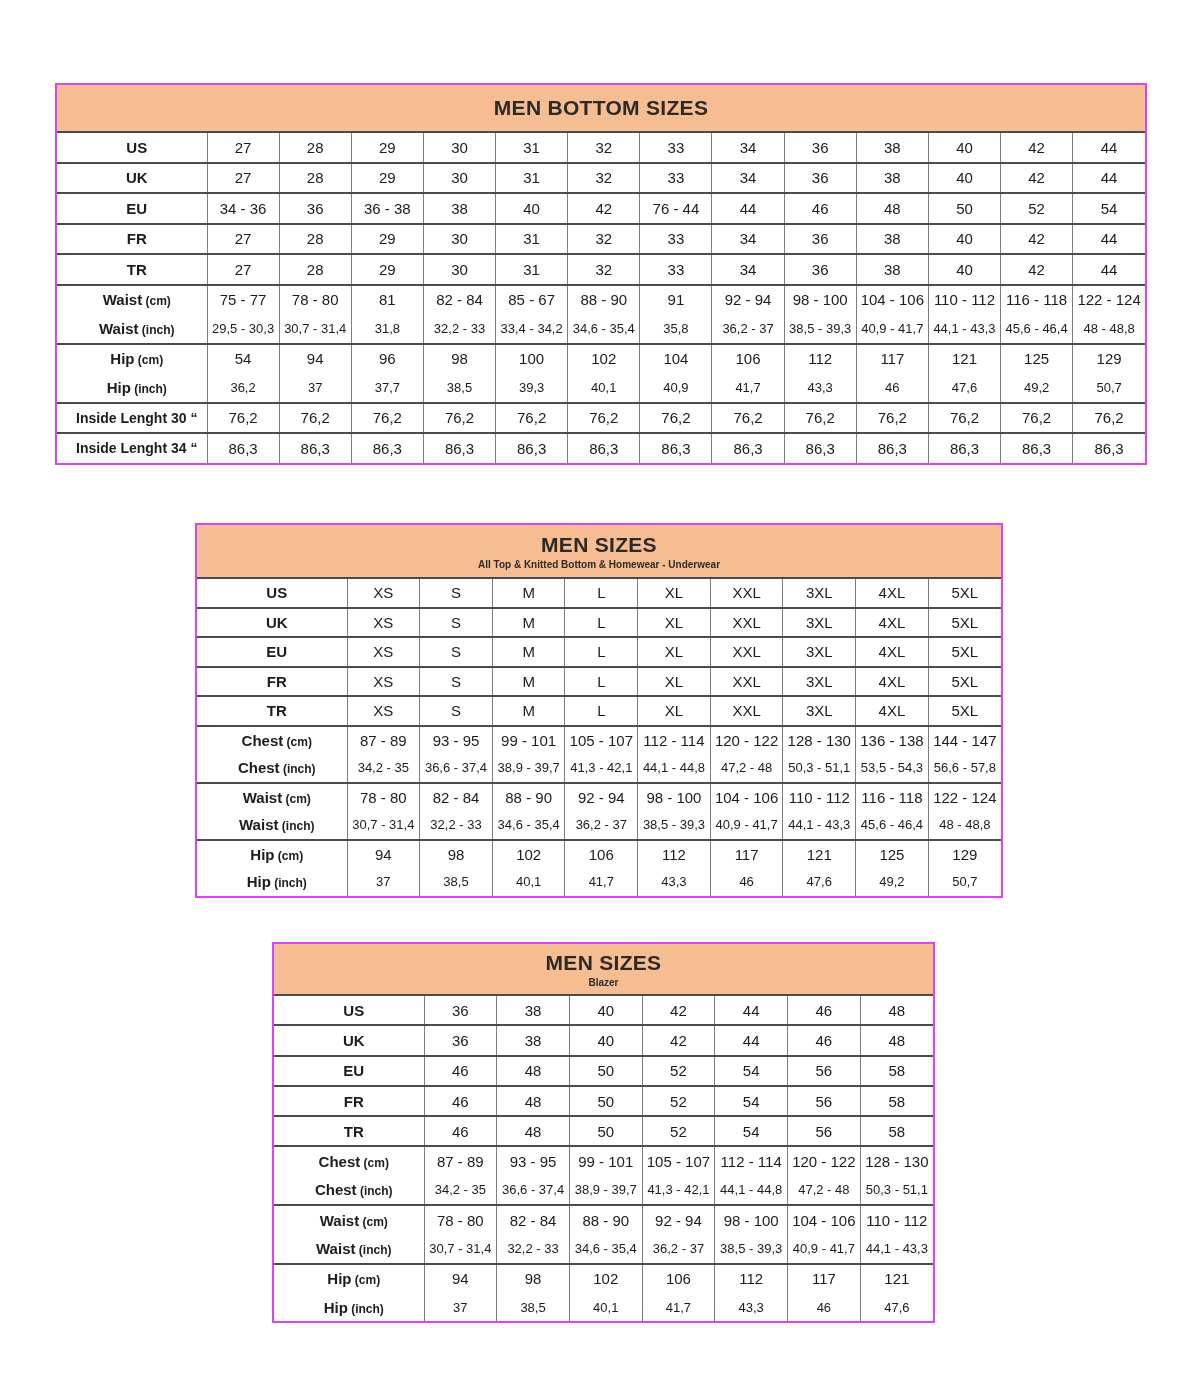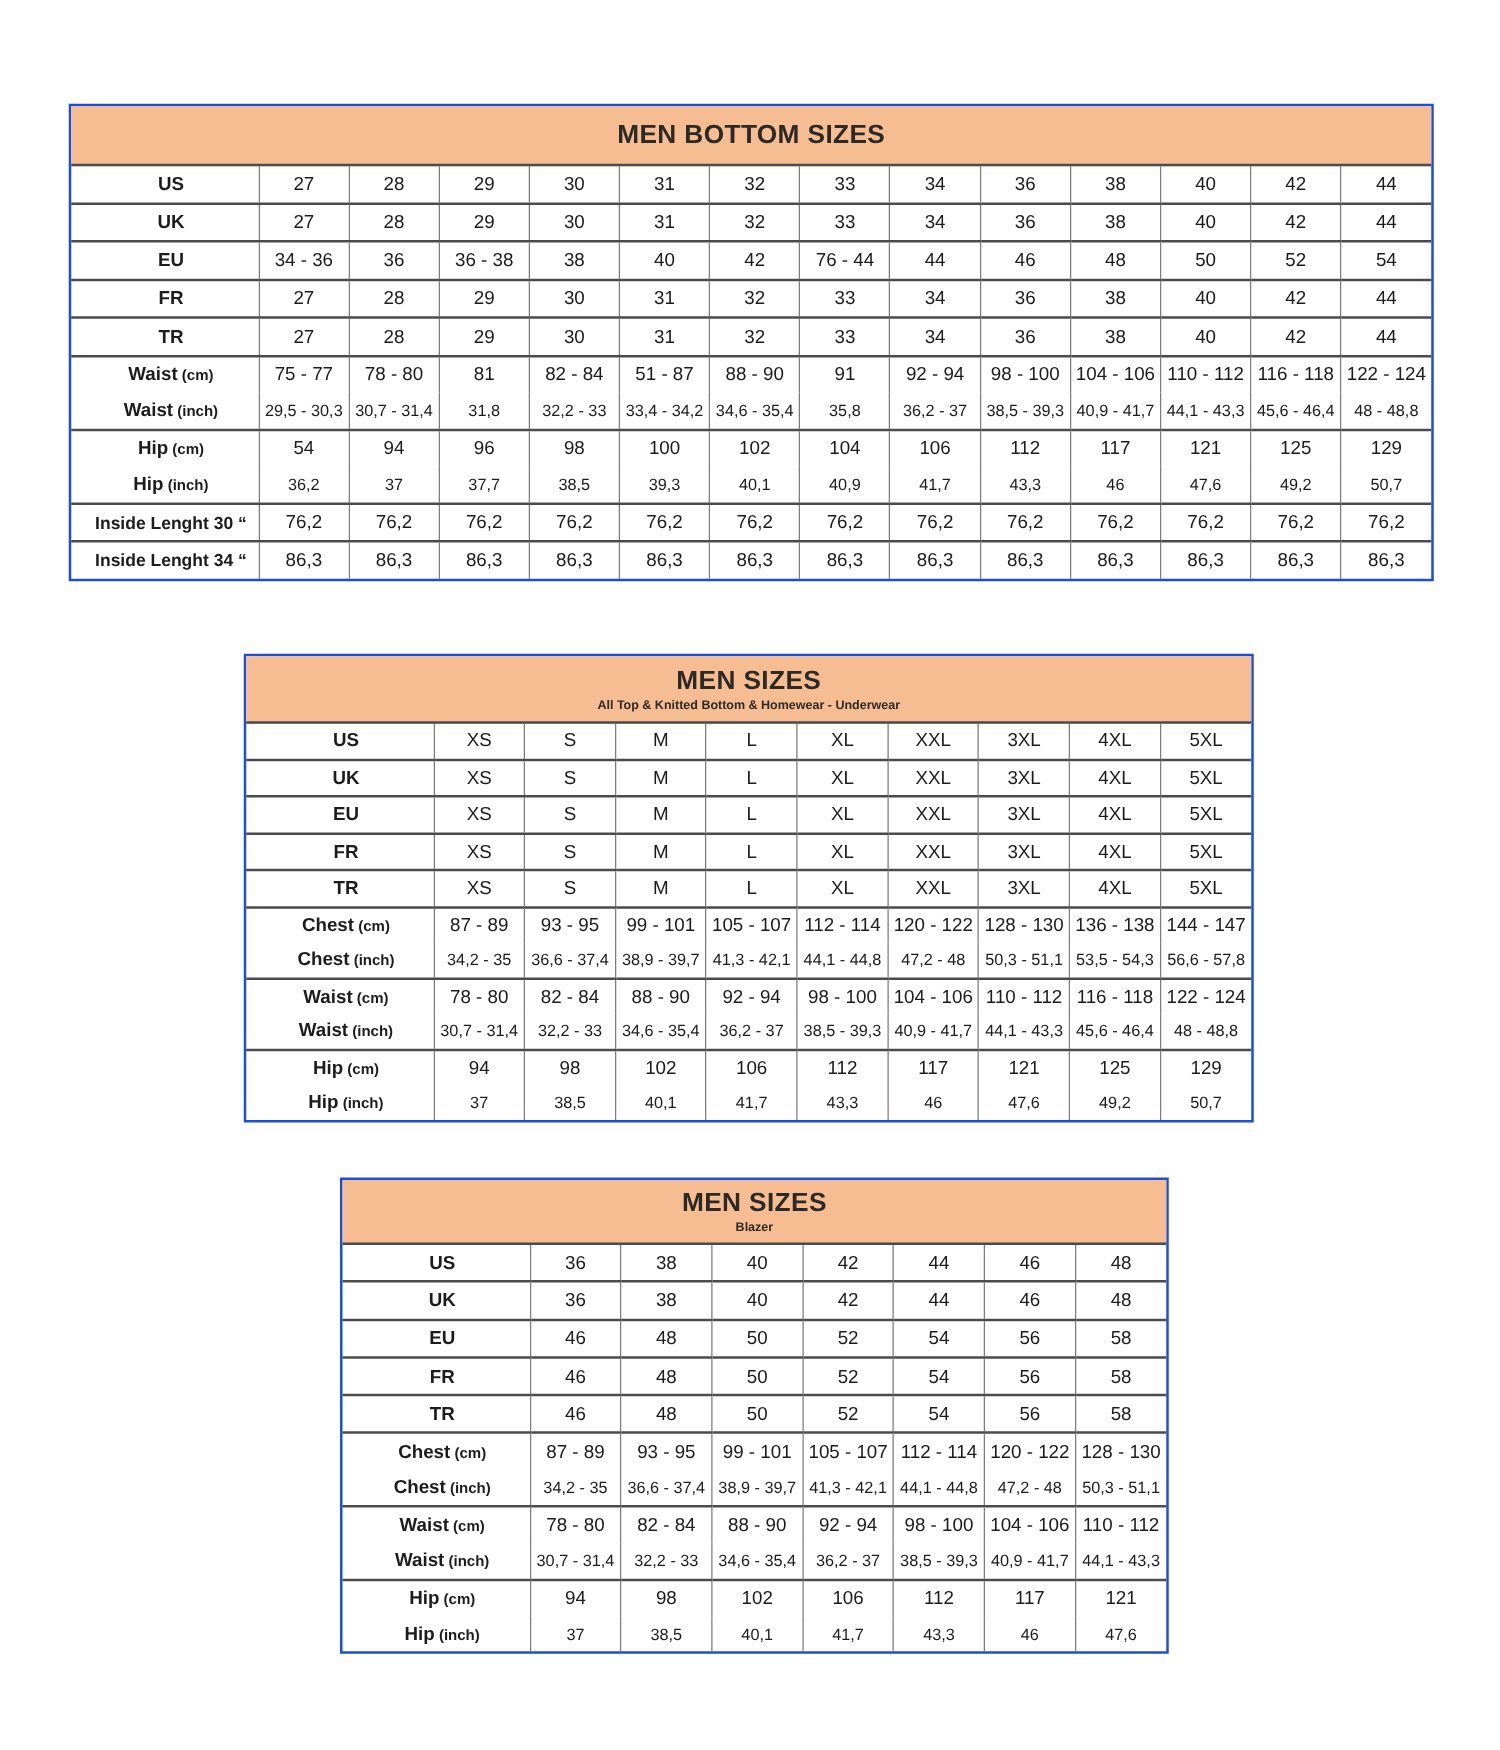--- a/index.html
+++ b/index.html
@@ -9,21 +9,21 @@
   }
   body {
     width: 1200px;
     height: 1400px;
     position: relative;
     font-family: "Liberation Sans", sans-serif;
     color: #1c1c1c;
   }
   .size-table {
     position: absolute;
-    border: 2px solid #1d4ed8;
+    border: 2px solid #d946ef;
     background: #ffffff;
     box-sizing: border-box;
   }
   .tbl-head {
     background: var(--peach, #F6BD92);
     border-bottom: 2px solid #4b4b4b;
     text-align: center;
     display: flex;
     flex-direction: column;
     justify-content: center;
@@ -176,21 +176,21 @@
             <td>40</td>
             <td>42</td>
             <td>44</td>
           </tr>
           <tr class="joined">
             <th><span>Waist</span><span class="unit">&nbsp;(cm)</span></th>
             <td>75 - 77</td>
             <td>78 - 80</td>
             <td>81</td>
             <td>82 - 84</td>
-            <td>51 - 87</td>
+            <td>85 - 67</td>
             <td>88 - 90</td>
             <td>91</td>
             <td>92 - 94</td>
             <td>98 - 100</td>
             <td>104 - 106</td>
             <td>110 - 112</td>
             <td>116 - 118</td>
             <td>122 - 124</td>
           </tr>
           <tr class="small">

